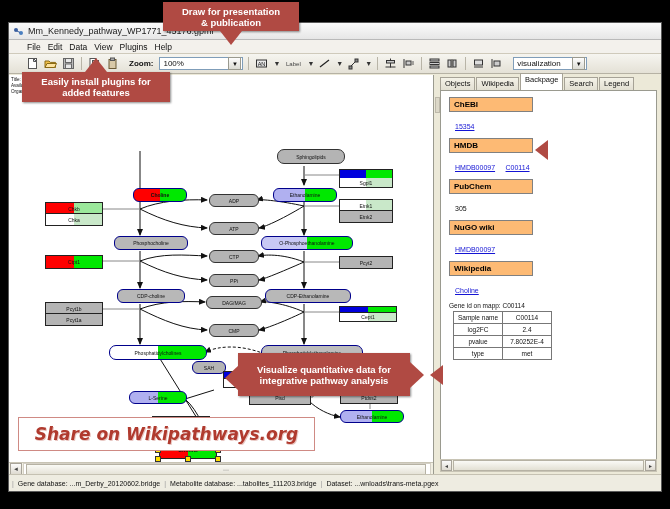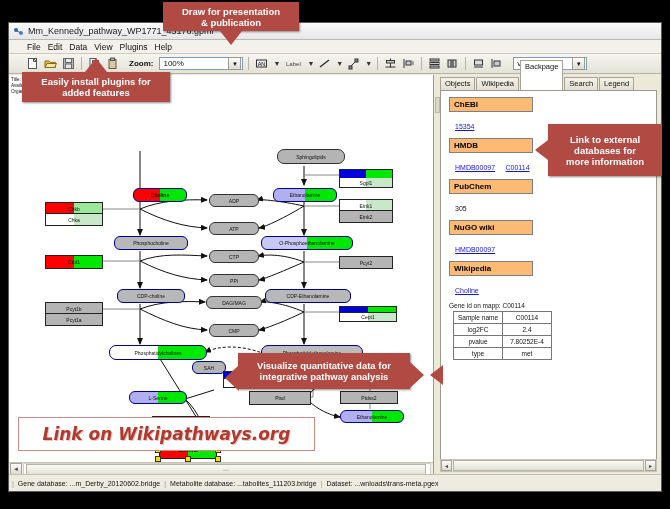--- a/index.html
+++ b/index.html
@@ -51,21 +51,21 @@
   .statusbar{position:absolute;left:0;right:0;bottom:0;height:17px;background:#eeece1;border-top:1px solid #c5c1b2;
              display:flex;align-items:center;font-size:7px;color:#111;padding-left:3px;box-sizing:border-box;white-space:nowrap;}
   .statusbar span{margin-right:4px;}
   .sb-div{color:#999;}
 
   
   .tabrow{position:absolute;left:6px;top:2px;right:4px;height:13px;display:flex;align-items:flex-end;gap:1px;
           border-bottom:1px solid #9a9a8f;}
   .tab{font-size:7.5px;padding:1px 4px 1px 4px;background:linear-gradient(#f4f2e8,#e2dfd2);
        border:1px solid #a6a296;border-bottom:none;color:#111;line-height:10px;}
-  .tab.active{background:#fff;position:relative;top:1px;padding-bottom:19px;}
+  .tab.active{background:#fff;position:relative;top:1px;padding-bottom:6px;}
 
   .panelbody{position:absolute;left:6px;top:15px;right:4px;bottom:14px;background:#fff;
              border:1px solid #9a9a8f;overflow:hidden;}
   .pb-inner{position:absolute;left:8px;top:6px;right:6px;}
   .dbhead{width:84px;border:1px solid #808080;background:#fdba74;font-size:8px;font-weight:bold;
           color:#000;padding:2px 4px;box-sizing:border-box;margin-bottom:3px;}
   .dblink{font-size:7px;color:#1414d4;text-decoration:underline;margin:0 0 8px 6px;display:inline-block;}
   .dbplain{font-size:7px;color:#111;margin:0 0 8px 6px;display:inline-block;}
   .exprhead{font-size:8.5px;font-weight:bold;color:#000;margin:4px 0 7px 0;}
   .genelabel{font-size:6.5px;color:#111;margin-bottom:2px;}
@@ -469,32 +469,27 @@
 &amp; publication</span>
   </div>
   <div class="arrow-down" style="left:220px;top:31px;"></div>
 
   <div class="callout" style="left:22px;top:72px;width:148px;height:30px;font-size:9.5px;">
     <span style="white-space:pre-line">Easily install plugins for
 added features</span>
   </div>
   <div class="arrow-up" style="left:85px;top:58px;"></div>
 
-  <div class="callout" style="left:548px;top:124px;width:114px;height:52px;font-size:9.5px;">
-    <span style="white-space:pre-line">Link  to external
-databases  for
-more information</span>
-  </div>
   <div class="arrow-left" style="left:535px;top:140px;"></div>
 
-  <div class="callout" style="left:238px;top:353px;width:172px;height:36px;font-size:9.5px;">
+  <div class="callout" style="left:238px;top:353px;width:172px;height:43px;font-size:9.5px;">
     <span style="white-space:pre-line">Visualize quantitative data  for
 integrative pathway analysis</span>
   </div>
   <div class="arrow-left" style="left:225px;top:365px;border-top-width:13px;border-bottom-width:13px;border-right-width:14px;"></div>
   <div class="arrow-right" style="left:410px;top:362px;"></div>
   <div class="arrow-left" style="left:430px;top:365px;border-right-color:#b04a43;"></div>
 
   <div class="sharebox">
-    <span class="sharetxt">Link on Wikipathways.org</span>
+    <span class="sharetxt">Share on Wikipathways.org</span>
   </div>
 
 </div>
 
 </body></html>

